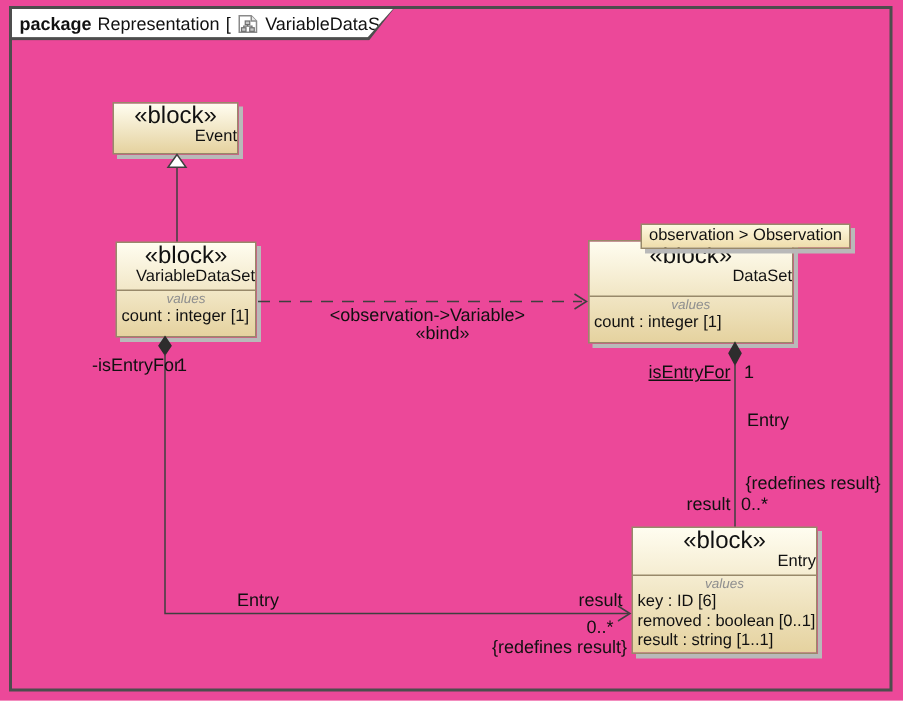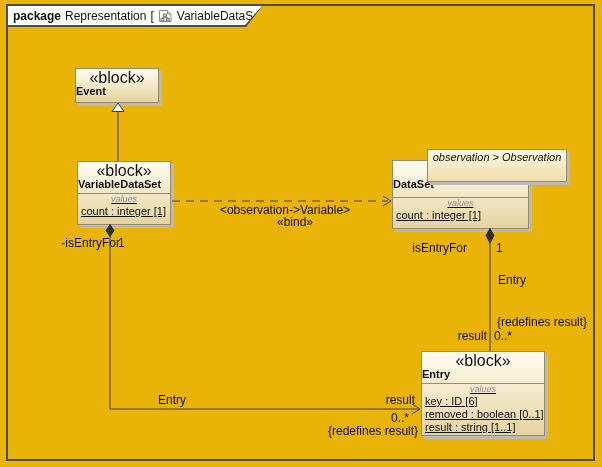--- a/index.html
+++ b/index.html
@@ -2,42 +2,42 @@
 <html style="--frame: #4d4d4d; --line: #3f3f3f; --block-border: #98896a; --grad-top: #fffdf0; --grad-bottom: #e5d29f; --shadow: #b9b9b9; --values: #8f8f8f; --text: #111111;"><head>
 <meta charset="utf-8">
 <style>
   :root{
     --frame:#4d4d4d; --line:#3f3f3f; --block-border:#98896a;
     --grad-top:#fffdf0; --grad-bottom:#e5d29f; --shadow:#b9b9b9;
     --values:#8f8f8f; --text:#111111;
   }
   *{margin:0;padding:0;box-sizing:border-box;}
   body{font-family:"Liberation Sans",sans-serif;background:#fff;}
-  #canvas{position:relative;width:602px;height:467px;background:#eab308;overflow:hidden;}
+  #canvas{position:relative;width:602px;height:467px;background:#ec4899;overflow:hidden;}
 
   .frame{position:absolute;left:6px;top:4px;width:589px;height:457px;border:2px solid var(--frame);}
   .tab-outer{position:absolute;left:6px;top:4px;width:258px;height:23px;background:var(--frame);
     clip-path:polygon(0 0,100% 0,calc(100% - 18px) 100%,0 100%);}
   .tab-inner{position:absolute;left:2px;top:2px;width:254px;height:19px;background:#ffffff;
     clip-path:polygon(0 0,100% 0,calc(100% - 17px) 100%,0 100%);
     display:flex;align-items:center;gap:4px;padding-left:5px;font-size:12px;color:var(--text);white-space:nowrap;}
   .tab-inner .kw{font-weight:bold;}
 
   .block{position:absolute;background:linear-gradient(180deg,var(--grad-top),var(--grad-bottom));
     border:1px solid var(--block-border);box-shadow:3px 3px 0 var(--shadow);color:var(--text);}
   .stereo{text-align:center;font-size:16px;line-height:13px;padding-top:2px;}
-  .bname{text-align:left;font-size:11px;font-weight:bold;line-height:14px;}
-  .compartment{border-top:1px solid var(--block-border);text-decoration:underline;}
+  .bname{text-align:right;font-size:11px;font-weight:normal;line-height:14px;}
+  .compartment{border-top:1px solid var(--block-border);}
   .values-label{text-align:center;font-style:italic;font-size:9px;line-height:11px;color:var(--values);}
   .attr{font-size:11px;line-height:13px;padding-left:3px;white-space:nowrap;}
 
-  .ctx-label{position:absolute;left:427px;top:149px;width:140px;height:33px;
+  .ctx-label{position:absolute;left:427px;top:149px;width:140px;height:17px;
     background:linear-gradient(180deg,#fdf8e0,#efddab);border:1px solid var(--block-border);
     box-shadow:3px 3px 0 var(--shadow);font-size:11px;line-height:15px;text-align:center;
-    color:var(--text);z-index:5;white-space:nowrap;font-style:italic;}
+    color:var(--text);z-index:5;white-space:nowrap;}
 
   svg.edges{position:absolute;left:0;top:0;z-index:6;pointer-events:none;}
 
   .elabel{position:absolute;font-size:12px;line-height:11px;color:var(--text);white-space:nowrap;z-index:7;}
   .r{text-align:right;}
   .c{text-align:center;}
 
   .z2{z-index:2;}
 </style>
 </head>
@@ -133,21 +133,21 @@
     </g>
   </svg>
 
   <div class="elabel r" style="left:54px;top:238px;width:66px;">-isEntryFor</div>
   <div class="elabel" style="left:118px;top:238px;">1</div>
   <div class="elabel" style="left:158px;top:395px;">Entry</div>
   <div class="elabel r" style="left:370px;top:395px;width:45px;">result</div>
   <div class="elabel" style="left:391px;top:413px;">0..*</div>
   <div class="elabel r" style="left:328px;top:426px;width:88px;">{redefines result}</div>
 
-  <div class="elabel r" style="left:410px;top:243px;width:57px;">isEntryFor</div>
+  <div class="elabel r" style="left:430px;top:243px;width:57px;text-decoration:underline;">isEntryFor</div>
   <div class="elabel" style="left:496px;top:243px;">1</div>
   <div class="elabel" style="left:498px;top:275px;">Entry</div>
   <div class="elabel" style="left:497px;top:317px;">{redefines result}</div>
   <div class="elabel r" style="left:440px;top:331px;width:47px;">result</div>
   <div class="elabel" style="left:494px;top:331px;">0..*</div>
 
   <div class="elabel c" style="left:215px;top:205px;width:140px;">&lt;observation-&gt;Variable&gt;</div>
   <div class="elabel c" style="left:225px;top:217px;width:140px;">«bind»</div>
 
 </div>

